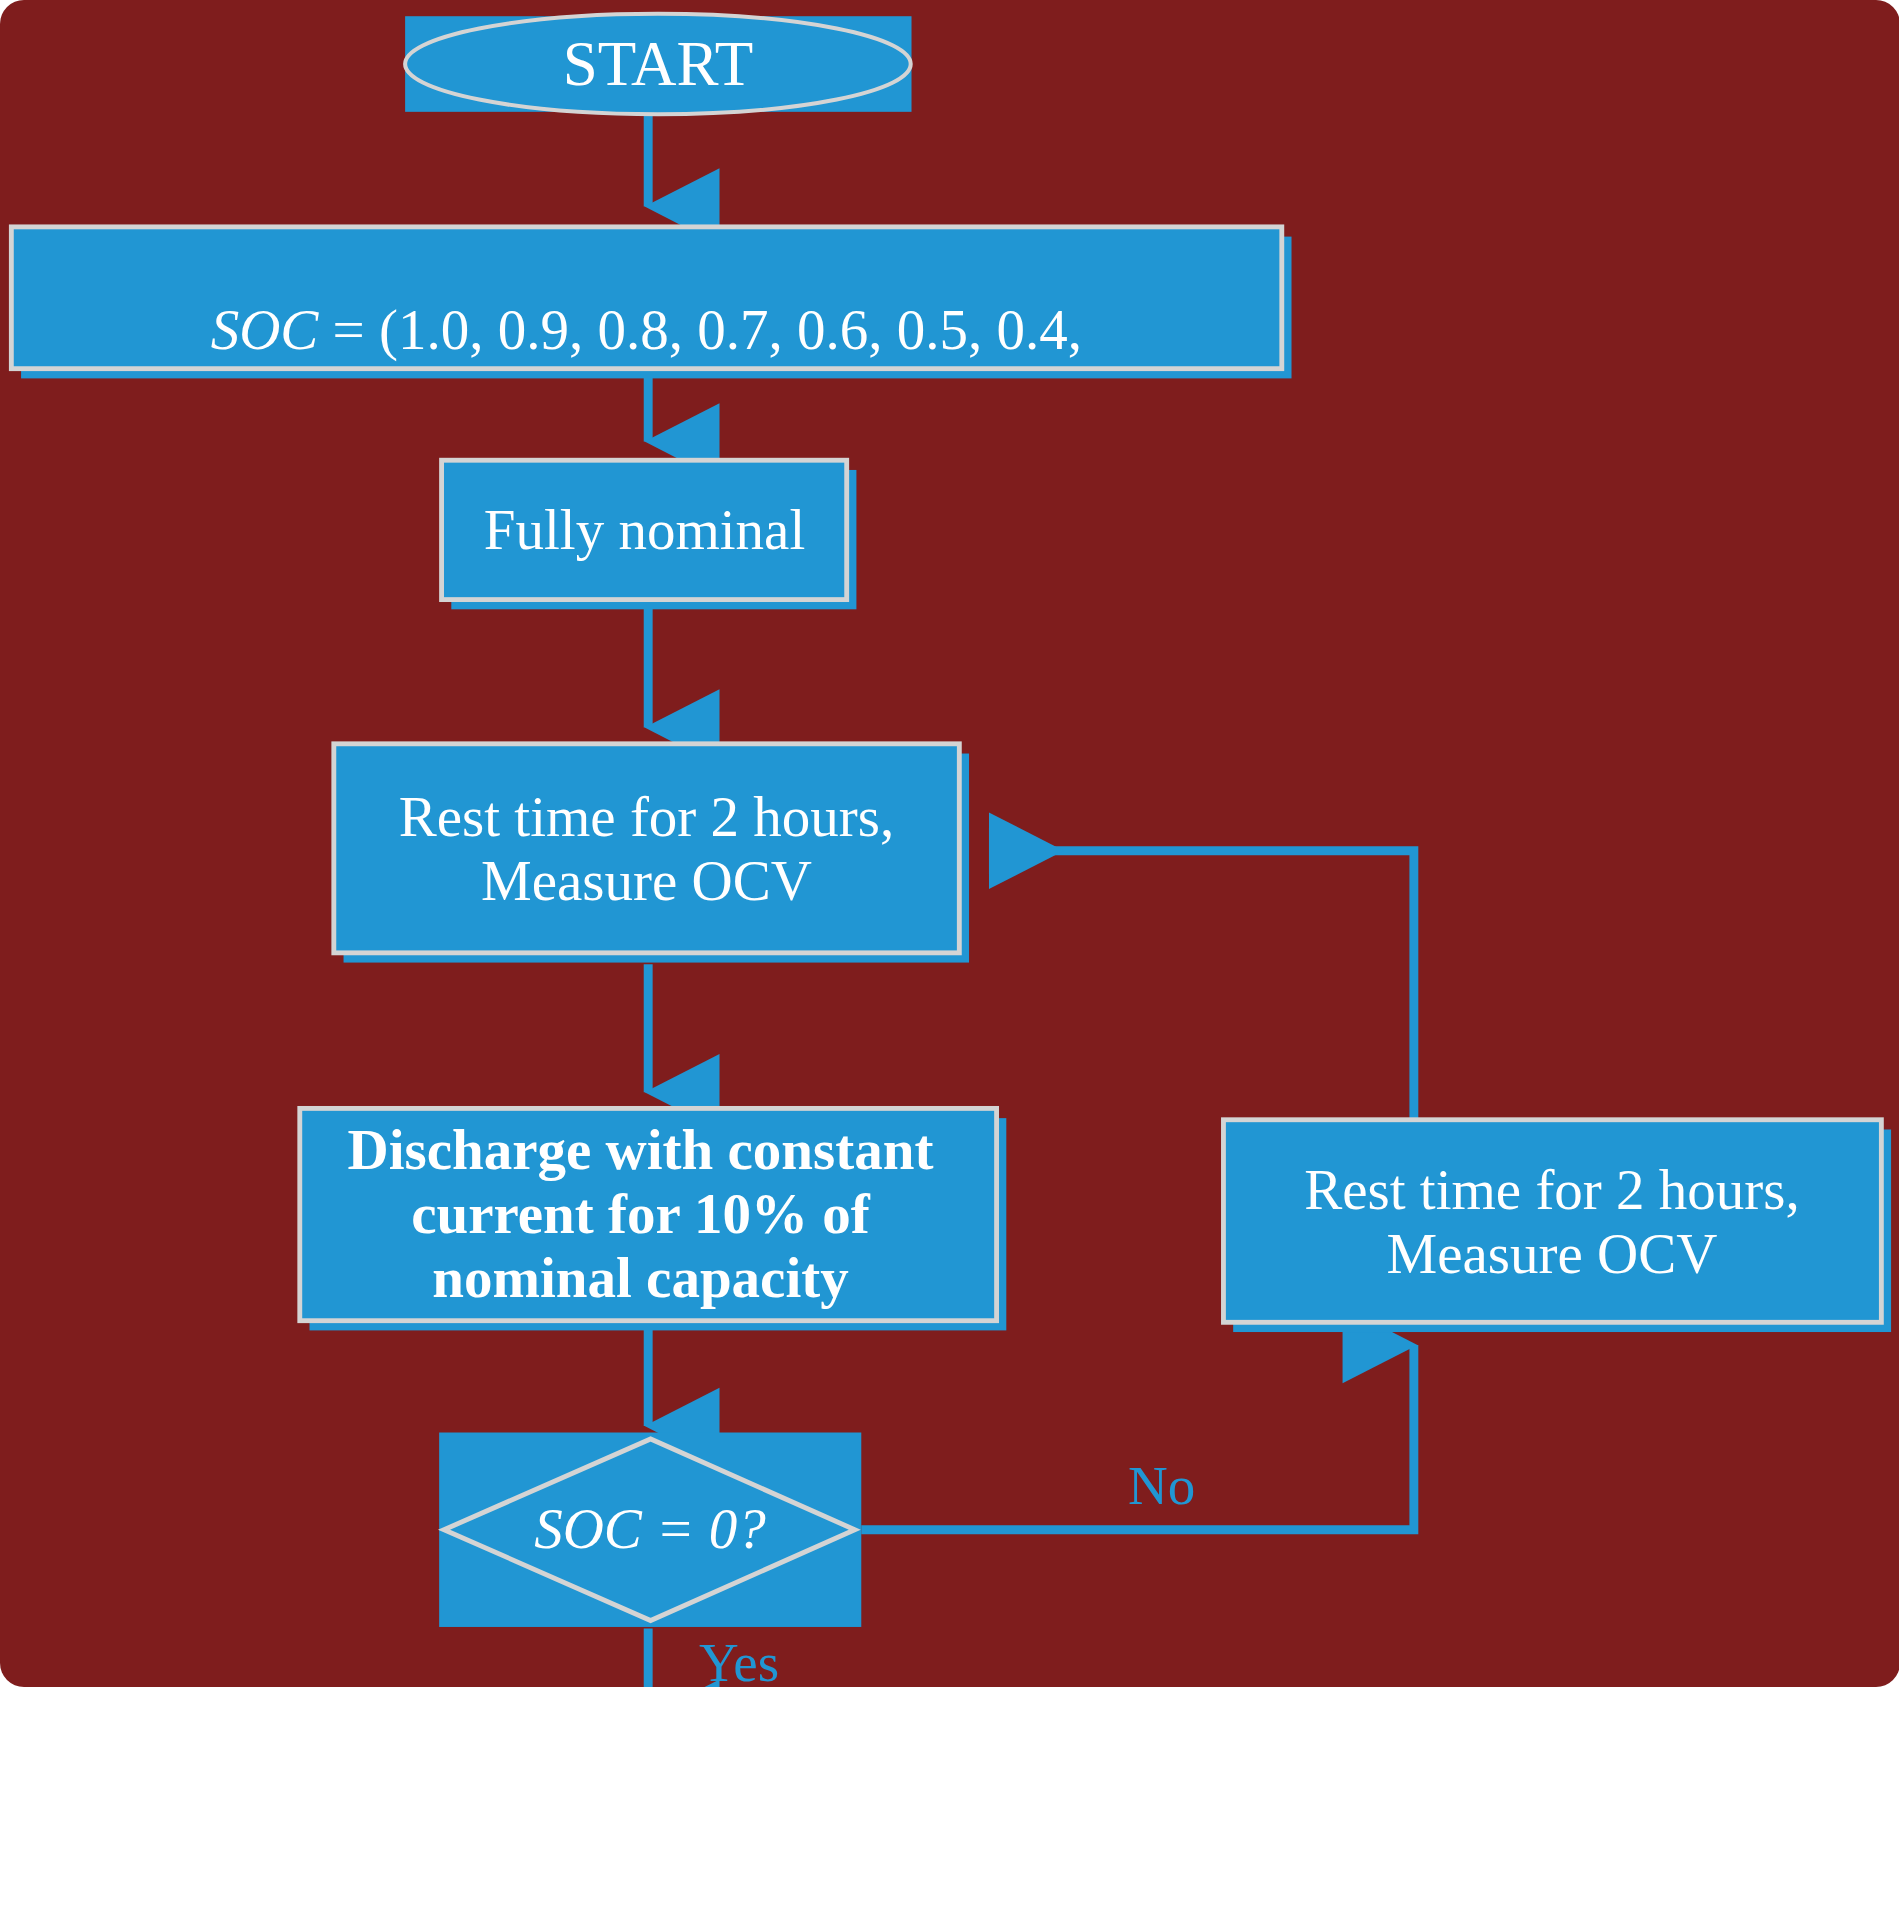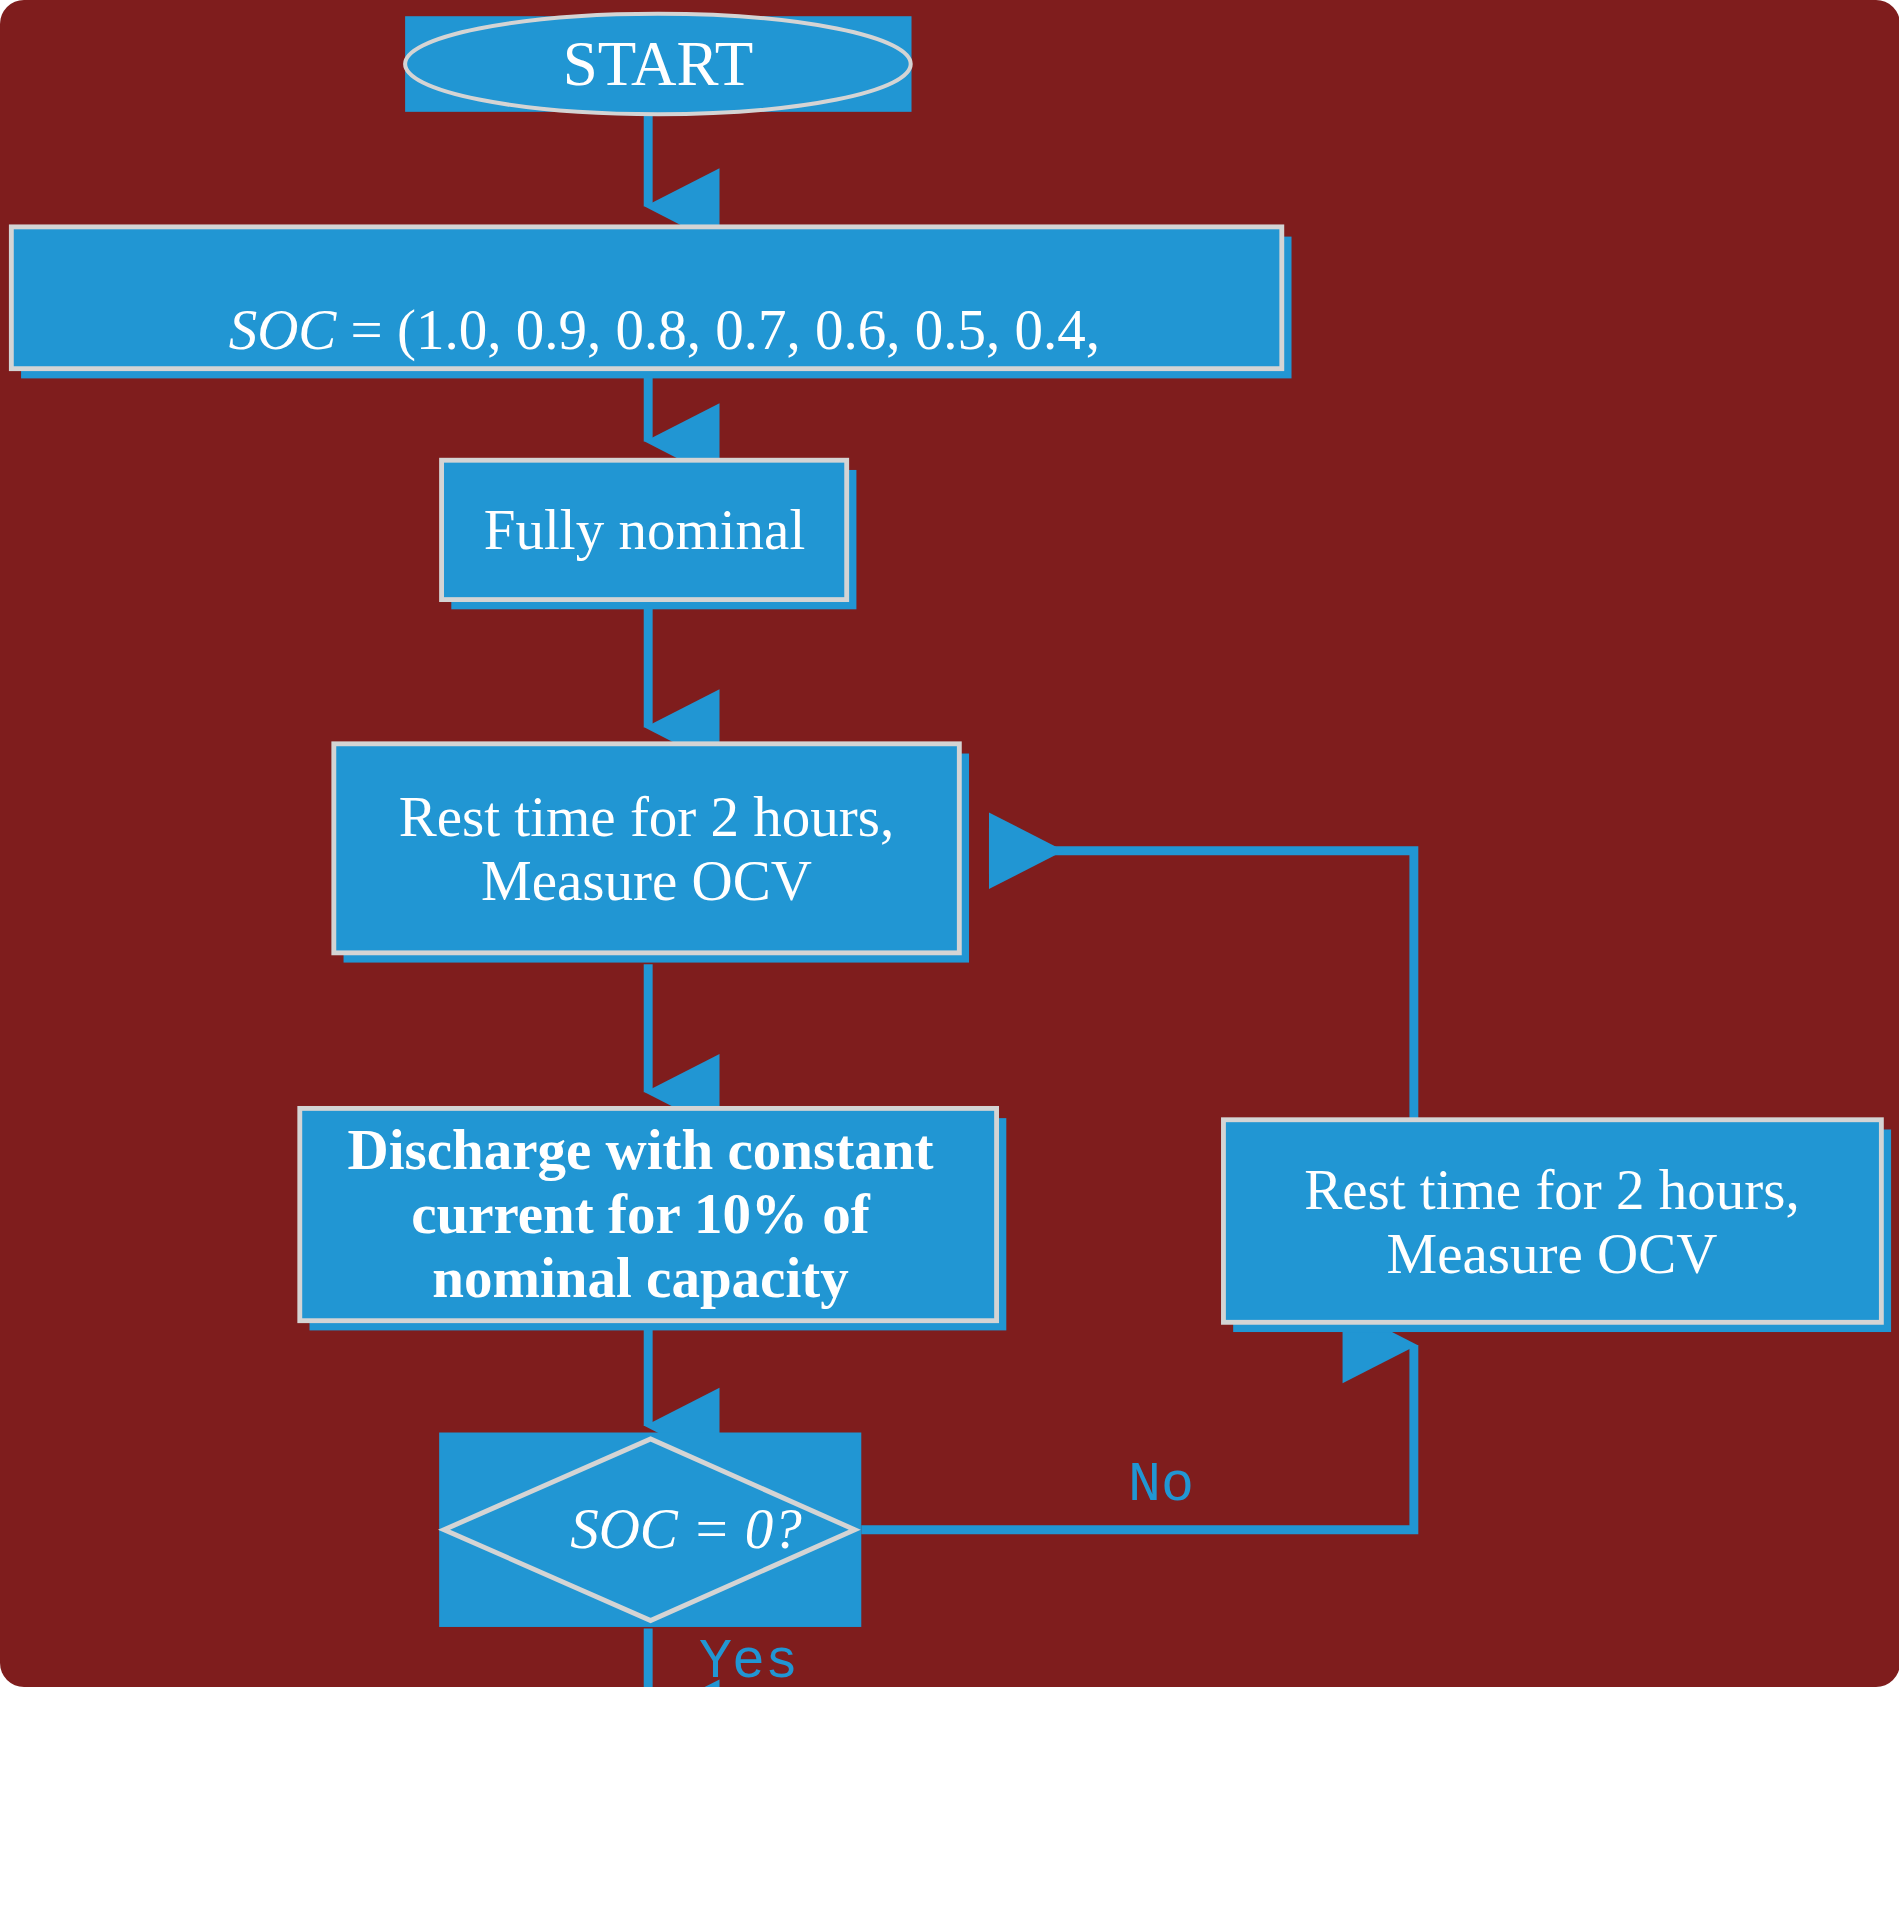--- a/index.html
+++ b/index.html
@@ -34,24 +34,24 @@
     justify-content: center;
     text-align: center;
     color: #ffffff;
     line-height: 1.12;
     pointer-events: none;
     white-space: pre-line;
   }
   .edge-label {
     position: absolute;
     color: #2196D3;
-    font-family: Liberation Mono, monospace;
+    font-family: Liberation Serif, serif;
     line-height: 1;
   }
-  .it { font-style: italic; margin-left: 36px; }
+  .it { font-style: italic; }
 </style>
 </head>
 <body>
 
 <div id="canvas">
 
   <svg class="layer" viewBox="0 0 2345 2382">
     <defs>
       <marker id="arrowDown" markerWidth="9" markerHeight="9" refX="4.5" refY="8.4" orient="auto" markerUnits="strokeWidth">
         <path d="M0.2,0.4 L8.8,0.4 L4.5,8.8 Z" fill="#2196D3"></path>

